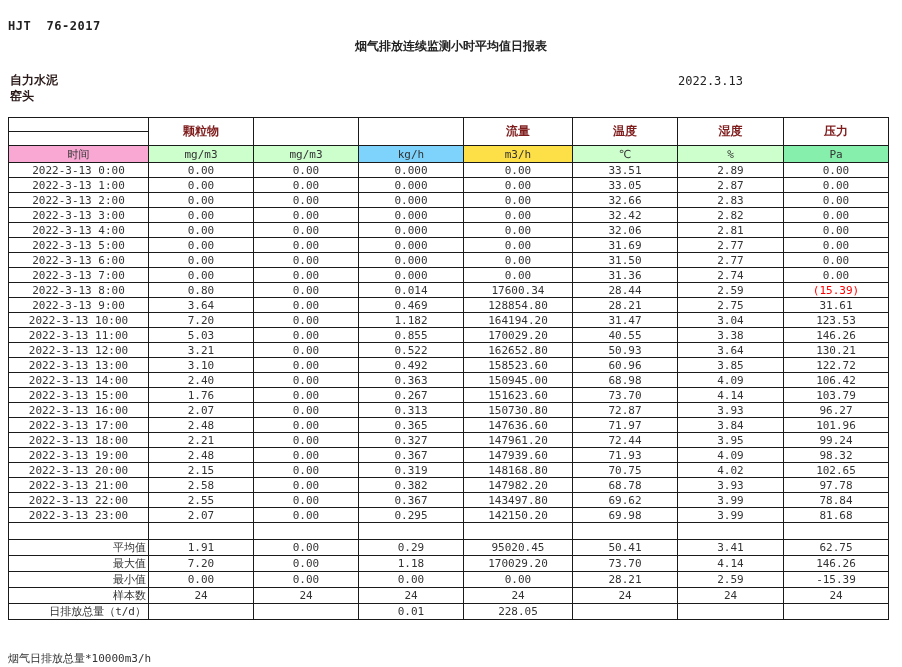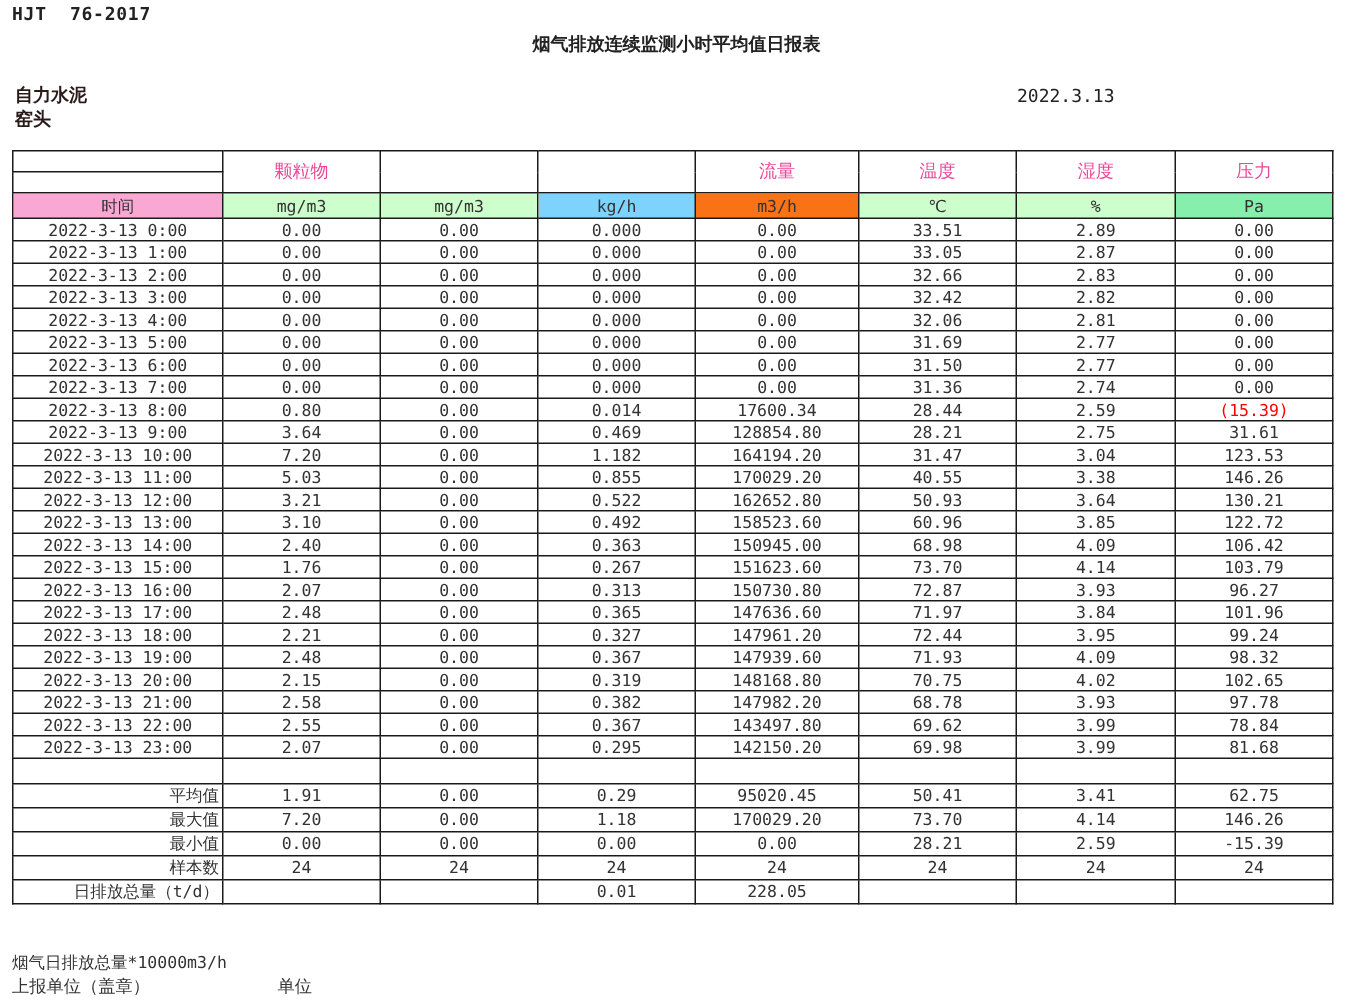--- a/index.html
+++ b/index.html
@@ -2,37 +2,37 @@
 <html><head>
 <meta charset="utf-8">
 <style>
   * { box-sizing: border-box; }
   html,body { margin:0; padding:0; }
   body {
     width:902px; height:667px; background:#ffffff; position:relative;
     font-family:"DejaVu Sans Mono","DejaVu Sans","Liberation Sans",sans-serif;
     color:#222;
   }
-  .abs { position:absolute; }
+  .abs { position:absolute;margin-top:17px; }
   #hjt { left:8px; top:2px; font-weight:bold; font-size:12px; white-space:pre; letter-spacing:0.5px; }
   #title { left:0; top:21px; width:100%; text-align:center; font-weight:bold; font-size:12px; }
   #company { left:10px; top:55px; font-weight:bold; font-size:12px; color:#2b1a1a; }
   #station { left:10px; top:71px; font-weight:bold; font-size:12px; color:#2b1a1a; }
   #date { left:678px; top:57px; font-size:12px; }
   #report-table { left:8px; top:100px; }
 
   table { border-collapse:collapse; table-layout:fixed; width:880px; }
   td {
     border:1px solid #1a1a1a; padding:0 2px; height:15px;
     font-size:11px; text-align:center; vertical-align:middle;
     color:#333; white-space:nowrap; overflow:hidden;
   }
   thead td.blank-top { height:14px; }
   tr.unit-row td { background:#ccffcc; height:17px; color:#333; }
-  thead td.group { font-size:12px; color:#ec4899; }
+  thead td.group { font-size:12px; color:#7f1d1d;font-weight:bold; }
   tr.spacer-row td { height:17px; }
   td.neg { color:#ff0000; }
   td.label-cell { color:#333;text-align:right; }
 
   #note1 { left:8px; top:634px; font-size:11px; color:#333; }
   #note2 { left:8px; top:650px; font-size:11.5px; color:#333; }
   #unit-label { left:185px; top:650px; font-size:11.5px; color:#333; }
 </style>
 </head>
 <body>
@@ -67,21 +67,21 @@
         <td class="group" rowspan="2">压力</td>
       </tr>
       <tr>
         <td class="blank-top"></td>
       </tr>
       <tr class="unit-row">
         <td style="background: #f9a8d4;">时间</td>
         <td style="background: rgb(204, 255, 204);">mg/m3</td>
         <td style="background: rgb(204, 255, 204);">mg/m3</td>
         <td style="background: #7dd3fc;">kg/h</td>
-        <td style="background: #f97316;">m3/h</td>
+        <td style="background: #fde047;">m3/h</td>
         <td style="background: rgb(204, 255, 204);">℃</td>
         <td style="background: rgb(204, 255, 204);">%</td>
         <td style="background: #86efac;">Pa</td>
       </tr>
     </thead>
     <tbody id="data-rows">
         <tr>
           <td>2022-3-13 0:00</td>
           <td>0.00</td>
           <td>0.00</td>

